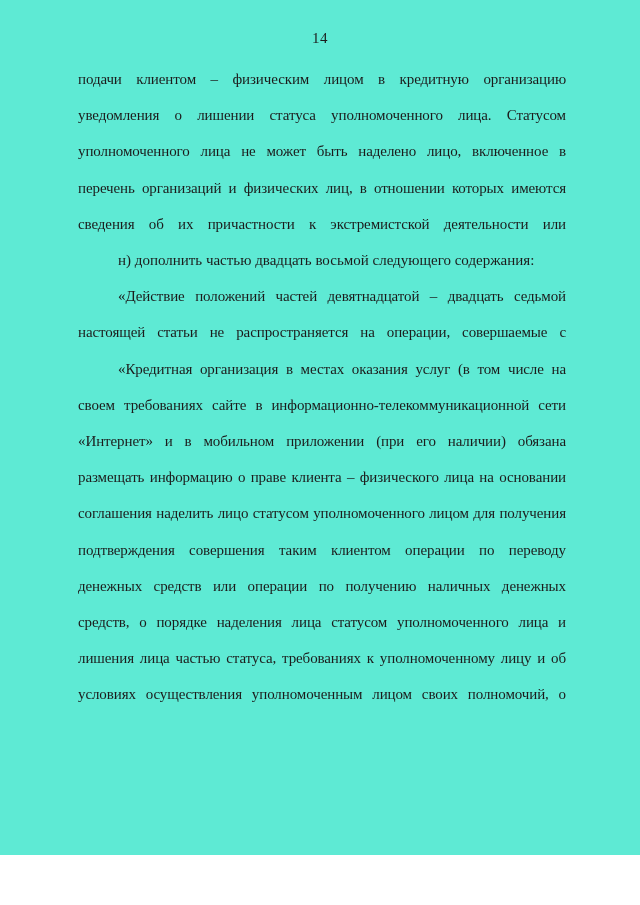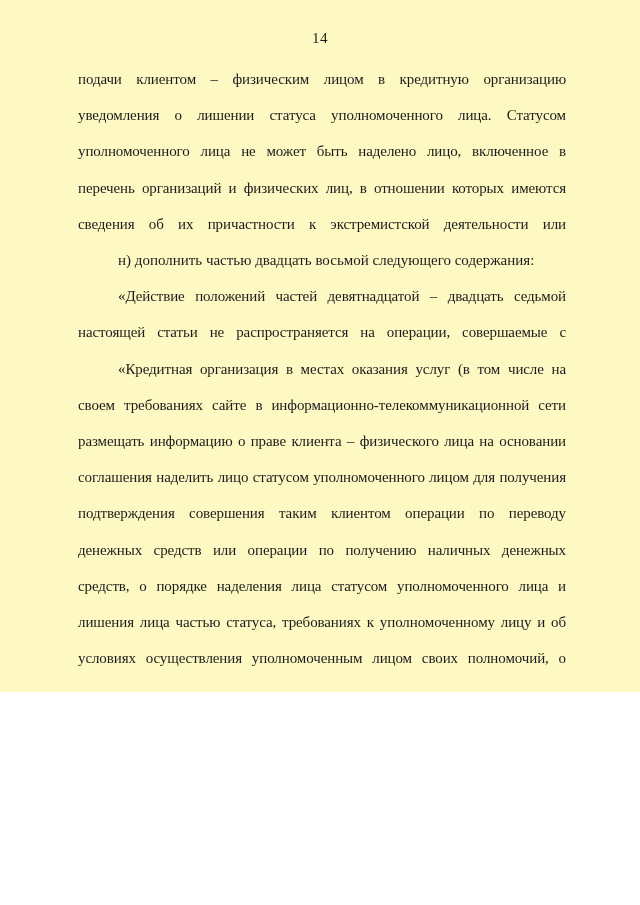--- a/index.html
+++ b/index.html
@@ -3,22 +3,22 @@
 <meta charset="utf-8">
 <style>
   html, body {
     margin: 0;
     padding: 0;
     background: #ffffff;
   }
   .page {
     position: relative;
     width: 640px;
-    height: 692px;
-    background: #fef9c3;
+    height: 855px;
+    background: #5eead4;
     overflow: hidden;
     font-family: "Liberation Serif", "DejaVu Serif", serif;
     color: #1c1c1c;
   }
   .page-number {
     padding-top: 30px;
     text-align: center;
     font-size: 15px;
     line-height: 17px;
     letter-spacing: 0.5px;
@@ -61,20 +61,21 @@
       <div class="paragraph">
         <div class="line indent">н)  дополнить частью двадцать восьмой следующего содержания:</div>
       </div>
       <div class="paragraph">
         <div class="line justify indent">«Действие положений частей девятнадцатой – двадцать седьмой</div>
         <div class="line justify">настоящей статьи не распространяется на операции, совершаемые с</div>
       </div>
       <div class="paragraph">
         <div class="line justify indent">«Кредитная организация в местах оказания услуг (в том числе на</div>
         <div class="line justify">своем требованиях сайте в информационно-телекоммуникационной сети</div>
+        <div class="line justify">«Интернет» и в мобильном приложении (при его наличии) обязана</div>
         <div class="line justify">размещать информацию о праве клиента – физического лица на основании</div>
         <div class="line justify">соглашения наделить лицо статусом уполномоченного лицом для получения</div>
         <div class="line justify">подтверждения совершения таким клиентом операции по переводу</div>
         <div class="line justify">денежных средств или операции по получению наличных денежных</div>
         <div class="line justify">средств, о порядке наделения лица статусом уполномоченного лица и</div>
         <div class="line justify">лишения лица частью статуса, требованиях к уполномоченному лицу и об</div>
         <div class="line justify">условиях осуществления уполномоченным лицом своих полномочий, о</div>
       </div>
     </div>
 </div>

